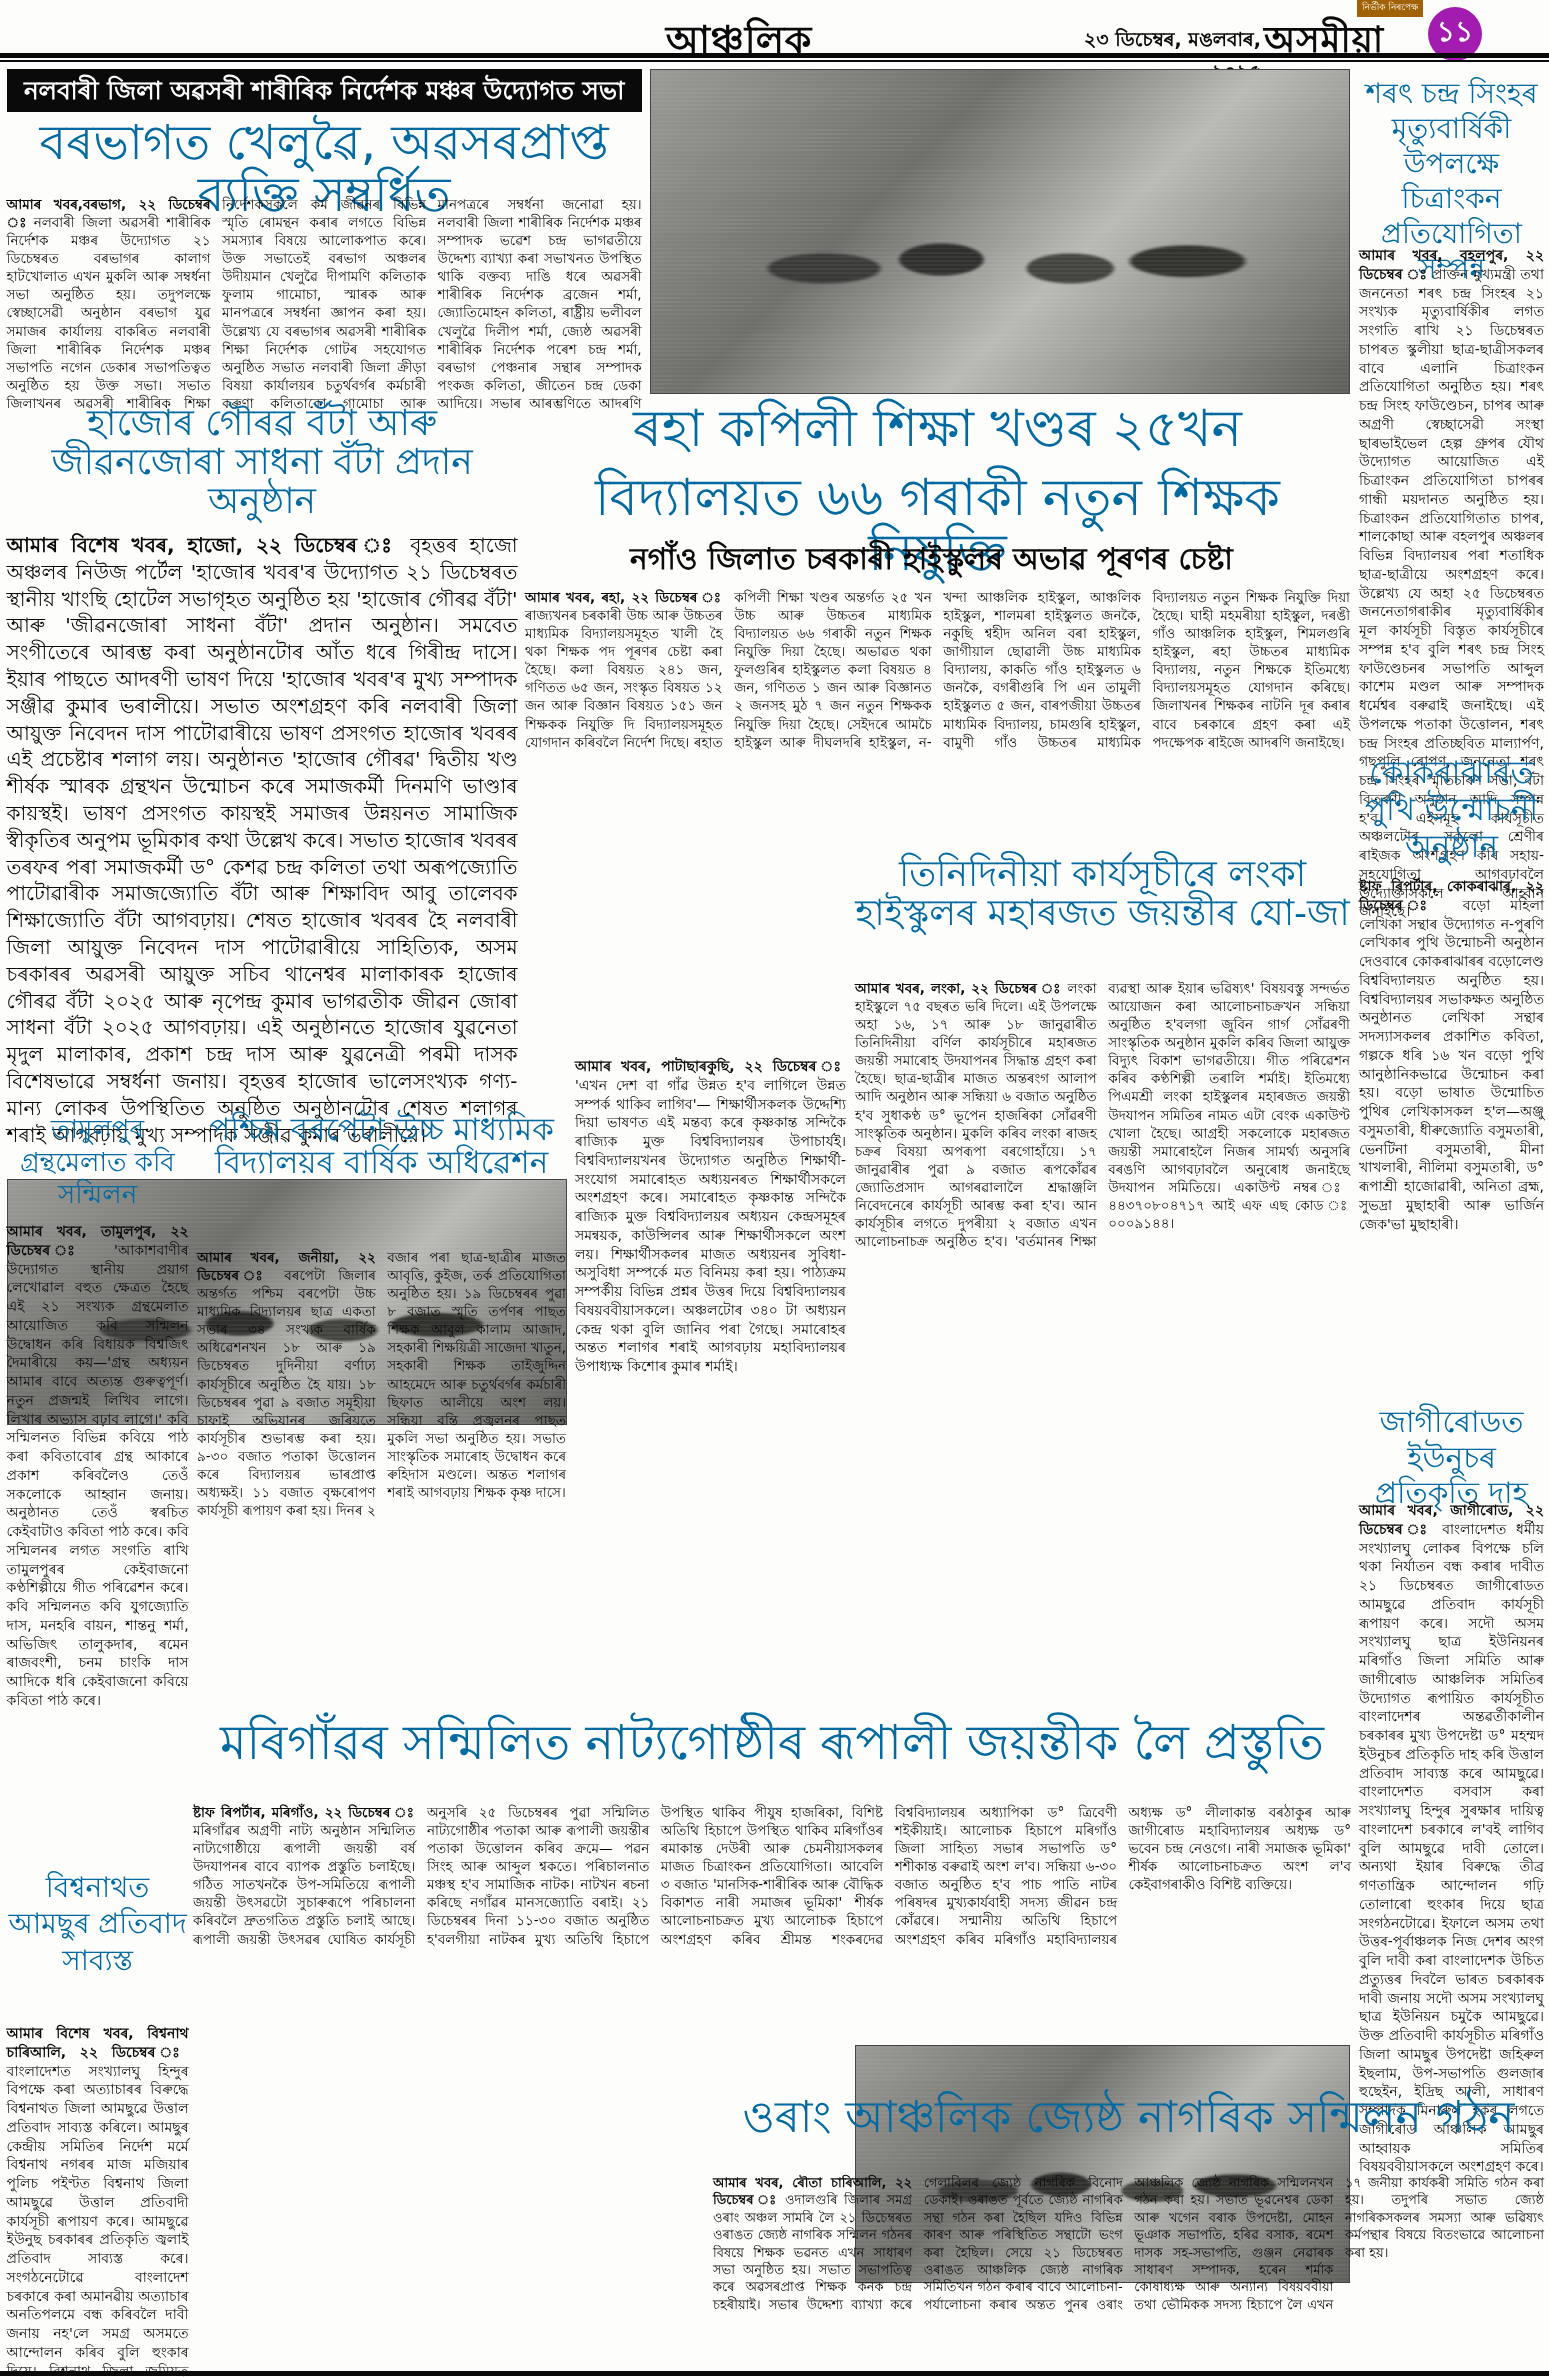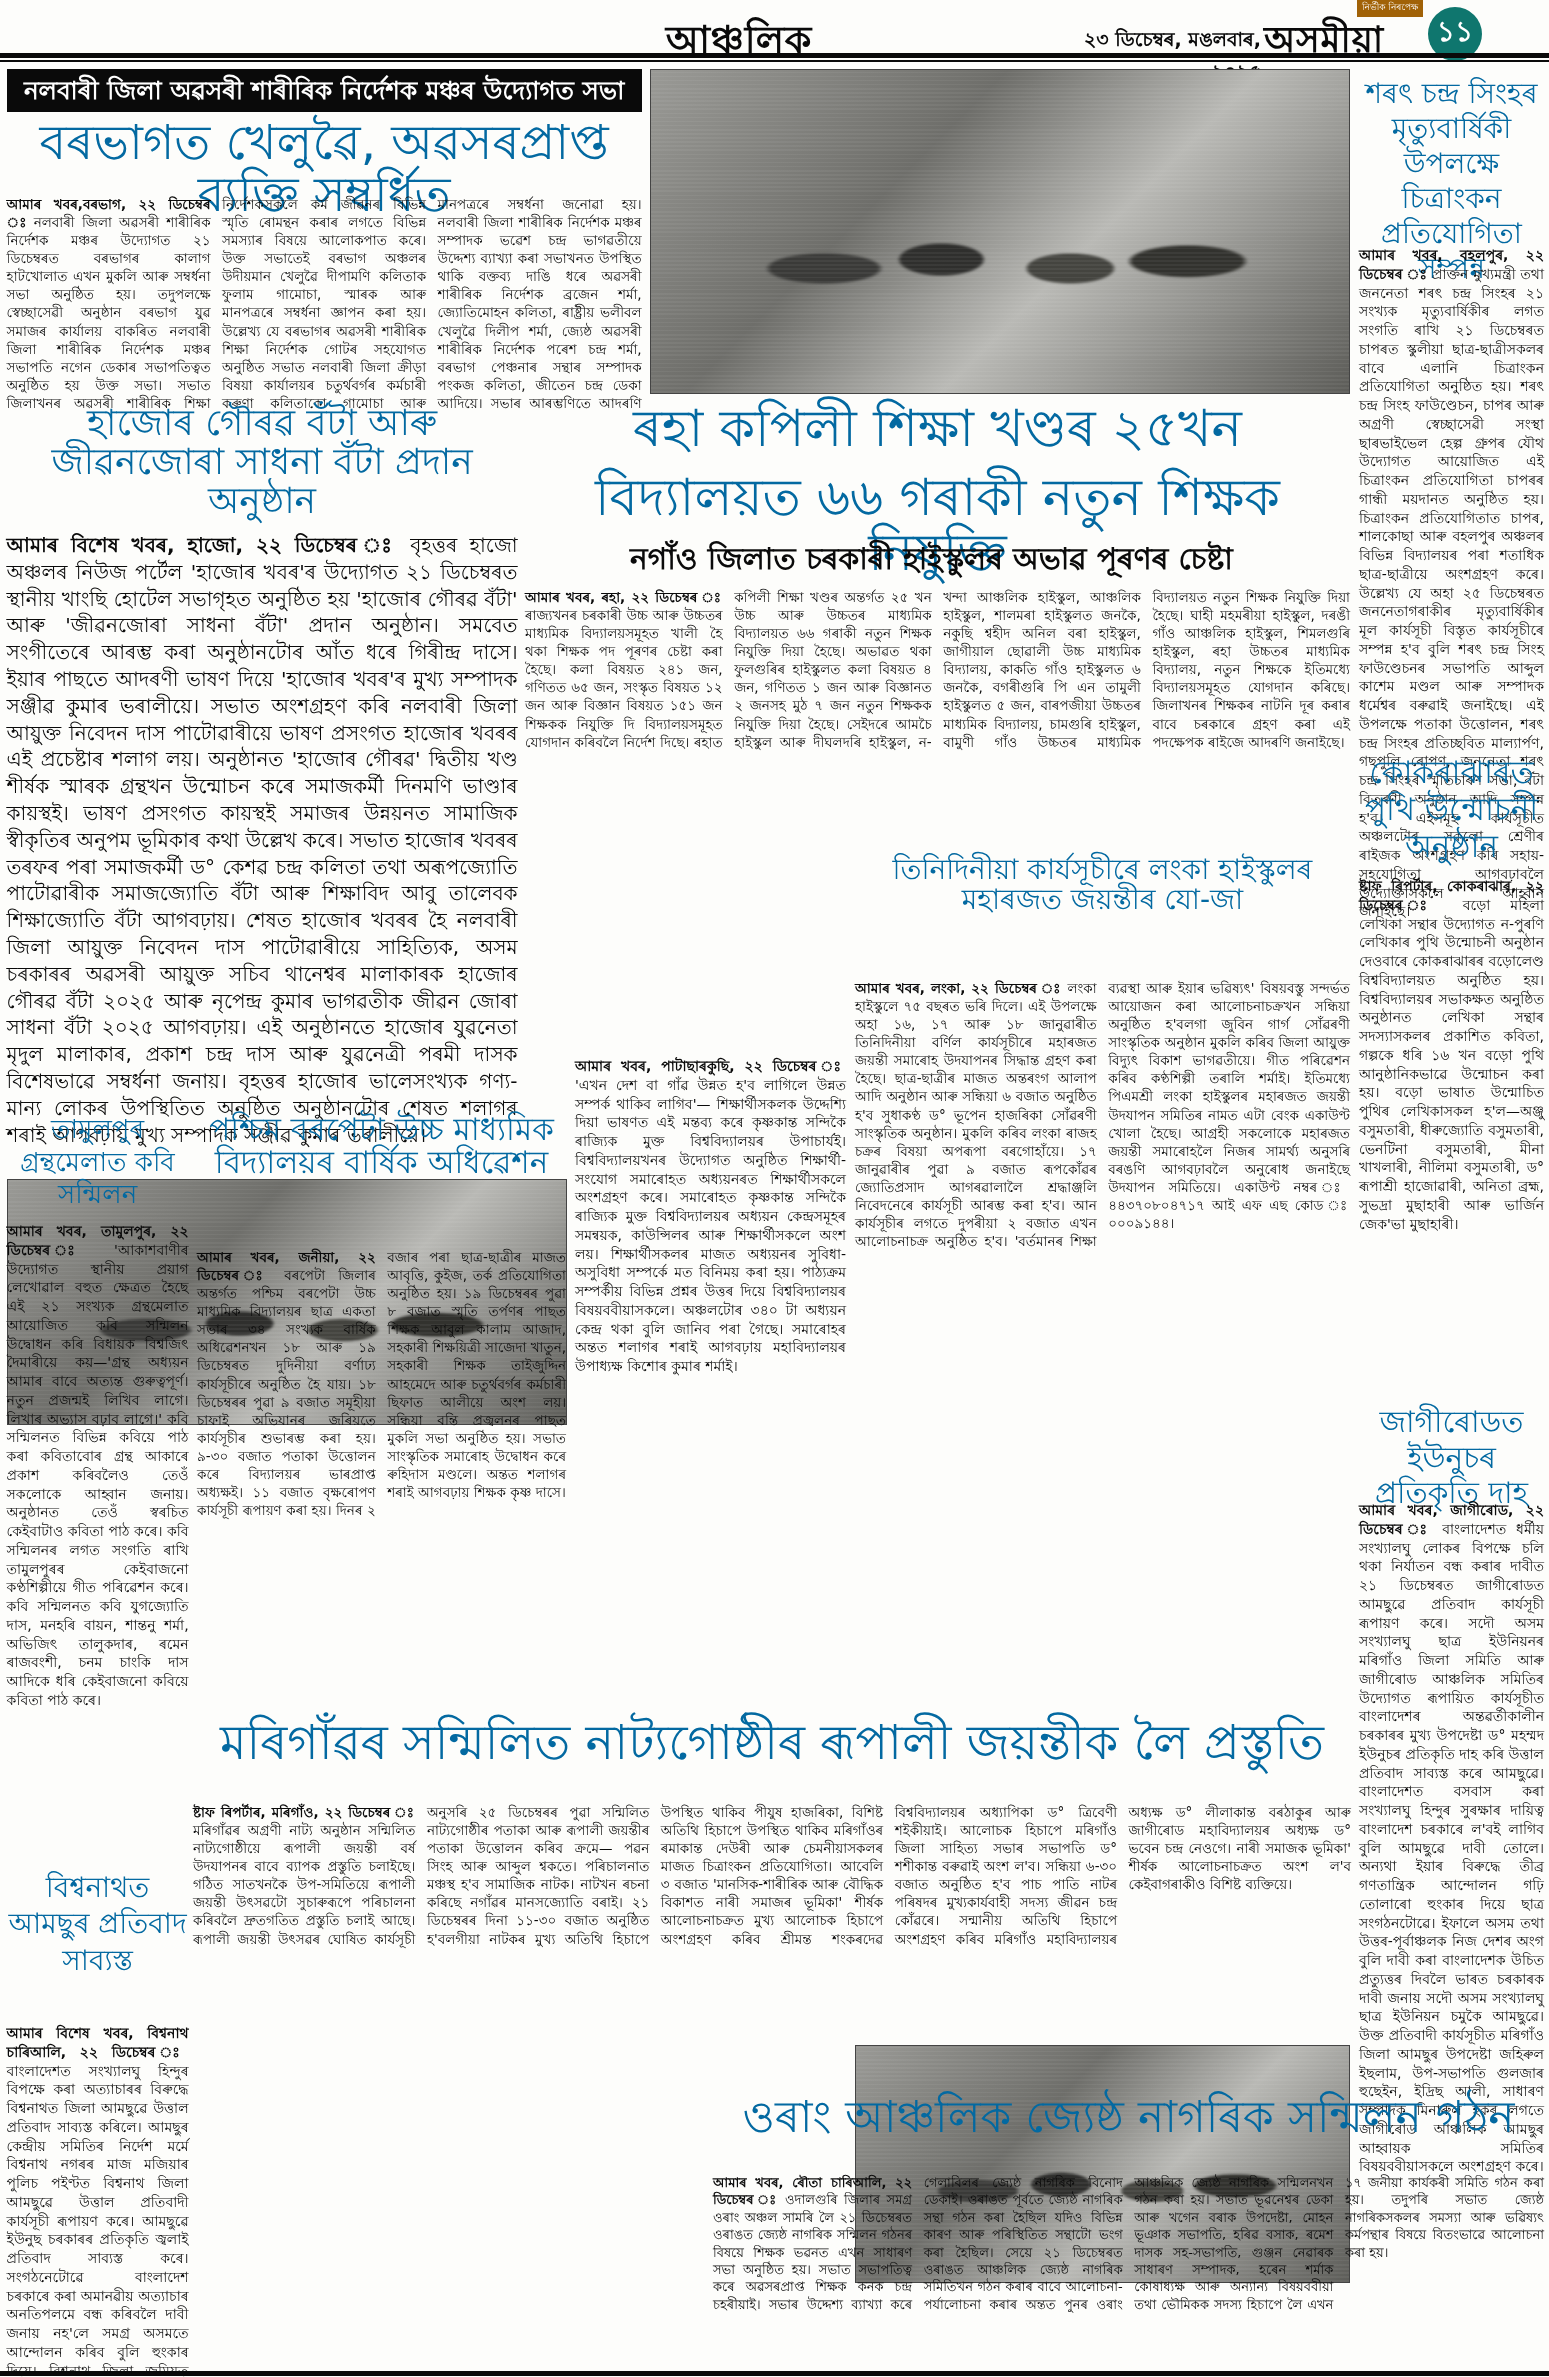--- a/index.html
+++ b/index.html
@@ -6,21 +6,21 @@
   *{box-sizing:border-box;}
   .page{position:relative;width:1550px;height:2377px;background:#fdfdfb;color:#0a0a0a;
         font-family:"DejaVu Sans","Liberation Sans",sans-serif;overflow:hidden;}
   .abs{position:absolute;}
   
   .section-title{font-size:38px;font-weight:bold;letter-spacing:0.8px;}
   .date-line{font-size:19px;font-weight:bold;}
   .paper-name{font-size:36px;font-weight:bold;letter-spacing:0.8px;}
   .paper-tag{position:absolute;top:-13px;right:-3.3px;background:#a16207;color:#fff;font-size:9px;
              padding:1.6px 4.9px;white-space:nowrap;}
-  .page-circle{width:54px;height:54px;border-radius:50%;background:#0f766e;color:#fff;
+  .page-circle{width:54px;height:54px;border-radius:50%;background:#a21caf;color:#fff;
                display:flex;align-items:center;justify-content:center;font-size:28px;font-weight:bold;}
   .rule-thick{height:4.9px;background:#0a0a0a;}
   .rule-thin{height:1.6px;background:#0a0a0a;}
   
   .kicker{background:#0a0a0a;color:#fff;font-weight:bold;text-align:center;
           display:flex;align-items:center;justify-content:center;font-size:24.6px;line-height:1.1;}
   .headline{font-weight:normal;text-align:center;line-height:1.08;color:#0369a1;}
   .subhead{font-weight:bold;text-align:center;line-height:1.1;}
   .body-text{font-size:13.5px;line-height:1.34;text-align:justify;}
   .body-text p{margin:0;}
@@ -103,21 +103,21 @@
        <span>ৰাজ্যখনৰ চৰকাৰী উচ্চ আৰু উচ্চতৰ মাধ্যমিক বিদ্যালয়সমূহত খালী হৈ থকা শিক্ষক পদ পূৰণৰ চেষ্টা কৰা হৈছে। কলা বিষয়ত ২৪১ জন, গণিতত ৬৫ জন, সংস্কৃত বিষয়ত ১২ জন আৰু বিজ্ঞান বিষয়ত ১৫১ জন শিক্ষকক নিযুক্তি দি বিদ্যালয়সমূহত যোগদান কৰিবলৈ নিৰ্দেশ দিছে। ৰহাত কপিলী শিক্ষা খণ্ডৰ অন্তৰ্গত ২৫ খন উচ্চ আৰু উচ্চতৰ মাধ্যমিক বিদ্যালয়ত ৬৬ গৰাকী নতুন শিক্ষক নিযুক্তি দিয়া হৈছে। অভাৱত থকা ফুলগুৰিৰ হাইস্কুলত কলা বিষয়ত ৪ জন, গণিতত ১ জন আৰু বিজ্ঞানত ২ জনসহ মুঠ ৭ জন নতুন শিক্ষকক নিযুক্তি দিয়া হৈছে। সেইদৰে আমচৈ হাইস্কুল আৰু দীঘলদৰি হাইস্কুল, ন-খন্দা আঞ্চলিক হাইস্কুল, আঞ্চলিক হাইস্কুল, শালমৰা হাইস্কুলত জনকৈ, নকুছি শ্বহীদ অনিল বৰা হাইস্কুল, জাগীয়াল ছোৱালী উচ্চ মাধ্যমিক বিদ্যালয়, কাকতি গাঁও হাইস্কুলত ৬ জনকৈ, বগৰীগুৰি পি এন তামুলী হাইস্কুলত ৫ জন, বাৰপজীয়া উচ্চতৰ মাধ্যমিক বিদ্যালয়, চামগুৰি হাইস্কুল, বামুণী গাঁও উচ্চতৰ মাধ্যমিক বিদ্যালয়ত নতুন শিক্ষক নিযুক্তি দিয়া হৈছে। ঘাহী মহমৰীয়া হাইস্কুল, দৰঙী গাঁও আঞ্চলিক হাইস্কুল, শিমলগুৰি হাইস্কুল, ৰহা উচ্চতৰ মাধ্যমিক বিদ্যালয়, নতুন শিক্ষকে ইতিমধ্যে বিদ্যালয়সমূহত যোগদান কৰিছে। জিলাখনৰ শিক্ষকৰ নাটনি দূৰ কৰাৰ বাবে চৰকাৰে গ্ৰহণ কৰা এই পদক্ষেপক ৰাইজে আদৰণি জনাইছে।</span></p>
   </div>
 
   <div class="abs photo" style="left:6.6px;top:854px;width:560px;height:246px;"></div>
 
   <div class="abs body-text" style="left:575px;top:1057px;width:271px;height:653px;font-size:14px;">
     <p><span class="byline">আমাৰ খবৰ, পাটাছাৰকুছি, ২২ ডিচেম্বৰ ঃ</span>
        <span>'এখন দেশ বা গাঁৱ উন্নত হ'ব লাগিলে উন্নত সম্পৰ্ক থাকিব লাগিব'— শিক্ষাৰ্থীসকলক উদ্দেশ্যি দিয়া ভাষণত এই মন্তব্য কৰে কৃষ্ণকান্ত সন্দিকৈ ৰাজ্যিক মুক্ত বিশ্ববিদ্যালয়ৰ উপাচাৰ্যই। বিশ্ববিদ্যালয়খনৰ উদ্যোগত অনুষ্ঠিত শিক্ষাৰ্থী-সংযোগ সমাৰোহত অধ্যয়নৰত শিক্ষাৰ্থীসকলে অংশগ্ৰহণ কৰে। সমাৰোহত কৃষ্ণকান্ত সন্দিকৈ ৰাজ্যিক মুক্ত বিশ্ববিদ্যালয়ৰ অধ্যয়ন কেন্দ্ৰসমূহৰ সমন্বয়ক, কাউন্সিলৰ আৰু শিক্ষাৰ্থীসকলে অংশ লয়। শিক্ষাৰ্থীসকলৰ মাজত অধ্যয়নৰ সুবিধা-অসুবিধা সম্পৰ্কে মত বিনিময় কৰা হয়। পাঠ্যক্ৰম সম্পৰ্কীয় বিভিন্ন প্ৰশ্নৰ উত্তৰ দিয়ে বিশ্ববিদ্যালয়ৰ বিষয়ববীয়াসকলে। অঞ্চলটোৰ ৩৪০ টা অধ্যয়ন কেন্দ্ৰ থকা বুলি জানিব পৰা গৈছে। সমাৰোহৰ অন্তত শলাগৰ শৰাই আগবঢ়ায় মহাবিদ্যালয়ৰ উপাধ্যক্ষ কিশোৰ কুমাৰ শৰ্মাই।</span></p>
   </div>
 
-  <div class="abs headline" style="left:855px;top:855px;width:495px;font-size:28px;">তিনিদিনীয়া কাৰ্যসূচীৰে লংকা হাইস্কুলৰ মহাৰজত জয়ন্তীৰ যো-জা</div>
+  <div class="abs headline" style="left:855px;top:855px;width:495px;font-size:36px;">তিনিদিনীয়া কাৰ্যসূচীৰে লংকা হাইস্কুলৰ মহাৰজত জয়ন্তীৰ যো-জা</div>
   <div class="abs body-text cols-2" style="left:855px;top:979px;width:495px;height:488px;">
     <p><span class="byline">আমাৰ খবৰ, লংকা, ২২ ডিচেম্বৰ ঃ</span>
        <span>লংকা হাইস্কুলে ৭৫ বছৰত ভৰি দিলে। এই উপলক্ষে অহা ১৬, ১৭ আৰু ১৮ জানুৱাৰীত তিনিদিনীয়া বৰ্ণিল কাৰ্যসূচীৰে মহাৰজত জয়ন্তী সমাৰোহ উদযাপনৰ সিদ্ধান্ত গ্ৰহণ কৰা হৈছে। ছাত্ৰ-ছাত্ৰীৰ মাজত অন্তৰংগ আলাপ আদি অনুষ্ঠান আৰু সন্ধিয়া ৬ বজাত অনুষ্ঠিত হ'ব সুধাকণ্ঠ ড° ভূপেন হাজৰিকা সোঁৱৰণী সাংস্কৃতিক অনুষ্ঠান। মুকলি কৰিব লংকা ৰাজহ চক্ৰৰ বিষয়া অপৰূপা বৰগোহাঁয়ে। ১৭ জানুৱাৰীৰ পুৱা ৯ বজাত ৰূপকোঁৱৰ জ্যোতিপ্ৰসাদ আগৰৱালালৈ শ্ৰদ্ধাঞ্জলি নিবেদনেৰে কাৰ্যসূচী আৰম্ভ কৰা হ'ব। আন কাৰ্যসূচীৰ লগতে দুপৰীয়া ২ বজাত এখন আলোচনাচক্ৰ অনুষ্ঠিত হ'ব। 'বৰ্তমানৰ শিক্ষা ব্যৱস্থা আৰু ইয়াৰ ভৱিষ্যৎ' বিষয়বস্তু সন্দৰ্ভত আয়োজন কৰা আলোচনাচক্ৰখন সন্ধিয়া অনুষ্ঠিত হ'বলগা জুবিন গাৰ্গ সোঁৱৰণী সাংস্কৃতিক অনুষ্ঠান মুকলি কৰিব জিলা আয়ুক্ত বিদ্যুৎ বিকাশ ভাগৱতীয়ে। গীত পৰিৱেশন কৰিব কণ্ঠশিল্পী তৰালি শৰ্মাই। ইতিমধ্যে পিএমশ্ৰী লংকা হাইস্কুলৰ মহাৰজত জয়ন্তী উদযাপন সমিতিৰ নামত এটা বেংক একাউণ্ট খোলা হৈছে। আগ্ৰহী সকলোকে মহাৰজত জয়ন্তী সমাৰোহলৈ নিজৰ সামৰ্থ্য অনুসৰি বৰঙণি আগবঢ়াবলৈ অনুৰোধ জনাইছে উদযাপন সমিতিয়ে। একাউণ্ট নম্বৰ ঃ ৪৪৩৭০৮০৪৭১৭ আই এফ এছ কোড ঃ ০০০৯১৪৪।</span></p>
   </div>
   <div class="abs photo" style="left:855px;top:1474px;width:495px;height:238px;"></div>
 
   <div class="abs headline" style="left:6.6px;top:1113px;width:182px;font-size:26px;line-height:1.25;">তামুলপুৰ গ্ৰন্থমেলাত কবি সন্মিলন</div>
   <div class="abs body-text" style="left:6.6px;top:1222px;width:182px;height:636px;font-size:14px;">
     <p><span class="byline">আমাৰ খবৰ, তামুলপুৰ, ২২ ডিচেম্বৰ ঃ</span>
        <span>'আকাশবাণীৰ উদ্যোগত স্থানীয় প্ৰয়াগ লেখোৱাল বহুত ক্ষেত্ৰত হৈছে এই ২১ সংখ্যক গ্ৰন্থমেলাত আয়োজিত কবি সন্মিলন উদ্বোধন কৰি বিধায়ক বিশ্বজিৎ দৈমাৰীয়ে কয়—'গ্ৰন্থ অধ্যয়ন আমাৰ বাবে অত্যন্ত গুৰুত্বপূৰ্ণ। নতুন প্ৰজন্মই লিখিব লাগে। লিখাৰ অভ্যাস বঢ়াব লাগে।' কবি সন্মিলনত বিভিন্ন কবিয়ে পাঠ কৰা কবিতাবোৰ গ্ৰন্থ আকাৰে প্ৰকাশ কৰিবলৈও তেওঁ সকলোকে আহ্বান জনায়। অনুষ্ঠানত তেওঁ স্বৰচিত কেইবাটাও কবিতা পাঠ কৰে। কবি সন্মিলনৰ লগত সংগতি ৰাখি তামুলপুৰৰ কেইবাজনো কণ্ঠশিল্পীয়ে গীত পৰিৱেশন কৰে। কবি সন্মিলনত কবি যুগজ্যোতি দাস, মনহৰি বায়ন, শান্তনু শৰ্মা, অভিজিৎ তালুকদাৰ, ৰমেন ৰাজবংশী, চনম চাংকি দাস আদিকে ধৰি কেইবাজনো কবিয়ে কবিতা পাঠ কৰে।</span></p>

